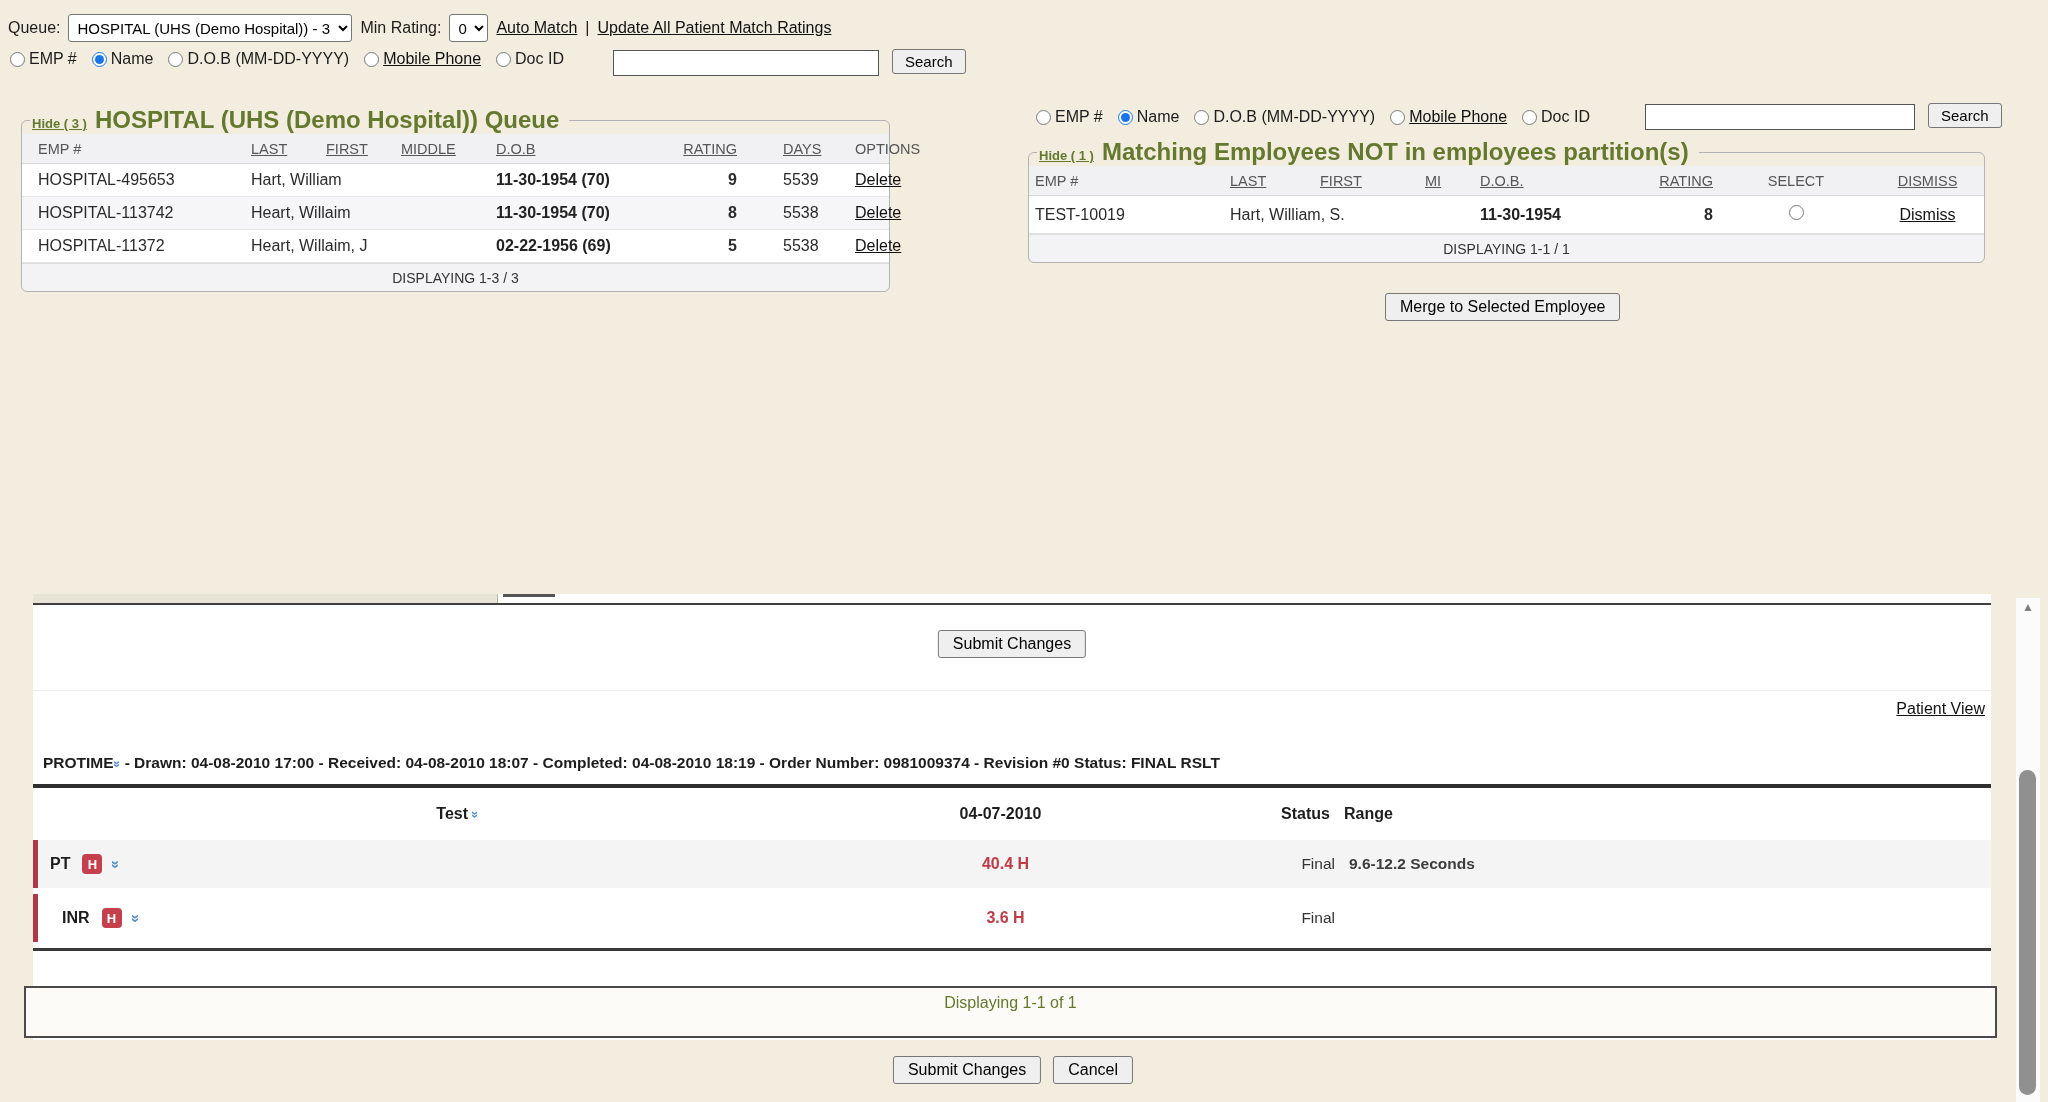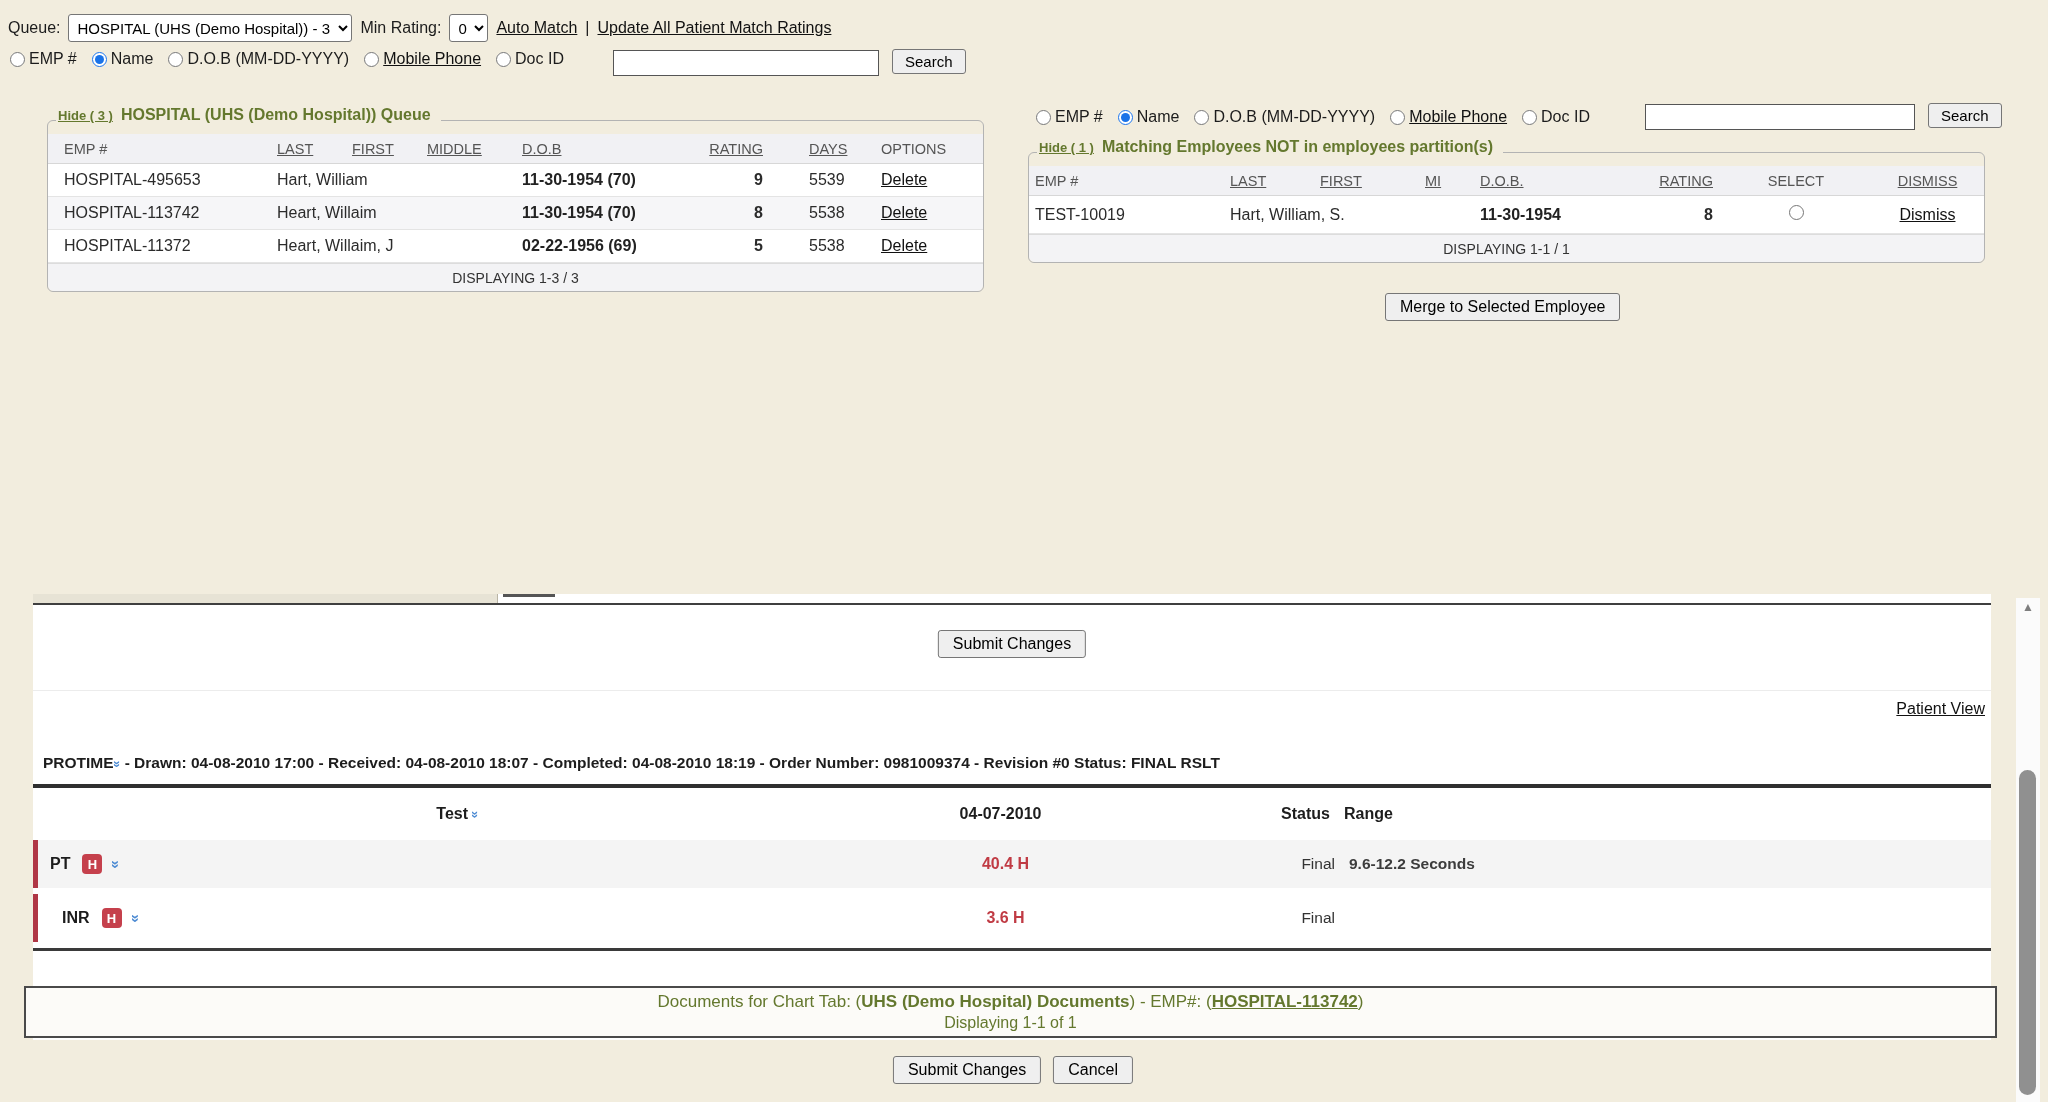--- a/index.html
+++ b/index.html
@@ -4,21 +4,21 @@
 <style>
   * { margin:0; padding:0; box-sizing:border-box; }
   html,body { width:2048px; height:1102px; }
   body {
     font-family:"Liberation Sans","DejaVu Sans",sans-serif;
     background:#f2edde; color:#1c1c1c; overflow:hidden; position:relative;
   }
   .abs { position:absolute; }
   a, .link { color:#111; text-decoration:underline; cursor:pointer; }
   .hide-link { color:#64782e; font-weight:bold; font-size:13px; text-decoration:underline; cursor:pointer; margin-right:8px; }
-  .panel-title { color:#64782e; font-weight:bold; font-size:16px; }
+  .panel-title { color:#64782e; font-weight:bold; font-size:24px; }
 
   
   .row1 { left:8px; top:14px; display:flex; align-items:center; gap:8px; font-size:16px; }
   select { font-size:15px; border:1px solid #767676; border-radius:3px; background:#fff; padding:3px 4px; height:28px; }
   .row2 { left:10px; top:50px; display:flex; align-items:center; gap:15px; font-size:16px; }
   .radio-item { display:flex; align-items:center; gap:4px; white-space:nowrap; }
   input[type=radio] { width:15px; height:15px; accent-color:#1a73e8; cursor:pointer; }
   input[type=text] { border:1px solid #555; background:#fff; height:26px; font-size:15px; padding:0 5px; }
   .btn { background:#efefef; border:1px solid #767676; border-radius:3px; font-size:15px; padding:3px 12px; cursor:pointer; color:#000; font-family:inherit; }
 
@@ -111,21 +111,21 @@
     <span class="link">Mobile Phone</span>
   </label>
   <label class="radio-item">
     <input type="radio" name="lsearch" style="">
     <span>Doc ID</span>
   </label>
 </div>
 <input type="text" class="abs" style="left: 613px; top: 50px; width: 266px;">
 <button class="btn abs" style="left:892px; top:49px;">Search</button>
 
-<div class="abs fieldset" style="left:47px; top:120px; width:937px;">
+<div class="abs fieldset" style="left:21px; top:120px; width:869px;">
   <div class="legend">
     <span class="hide-link">Hide ( 3 )</span>
     <span class="panel-title">HOSPITAL (UHS (Demo Hospital)) Queue</span>
   </div>
   <div style="padding-top:13px;">
     <div class="grid-l thead" style="height:30px;">
       <span class="c1">EMP #</span>
       <span class="c u">LAST</span>
       <span class="c u">FIRST</span>
       <span class="c u">MIDDLE</span>
@@ -257,23 +257,20 @@
         <span class="chev">»</span>
       </span>
       <span class="val-red">3.6 H</span>
       <span class="status-cell">Final</span>
     </div>
     <div style="border-top:3px solid #3a3a3a; margin-top:6px;"></div>
   </div>
 </div>
 
 <div class="abs docs-bar">
-  <div class="docs-line1">
-    <span>Documents for Chart Tab: (</span><span class="bold">UHS (Demo Hospital) Documents</span><span>) - EMP#: (</span><span class="docs-link">HOSPITAL-113742</span><span>)</span>
-  </div>
   <div class="docs-line2">Displaying 1-1 of 1</div>
 </div>
 
 <div class="abs footer-btns">
   <button class="btn">Submit Changes</button>
   <button class="btn">Cancel</button>
 </div>
 
 <div class="abs vscroll">
   <div class="varrow">▲</div>

